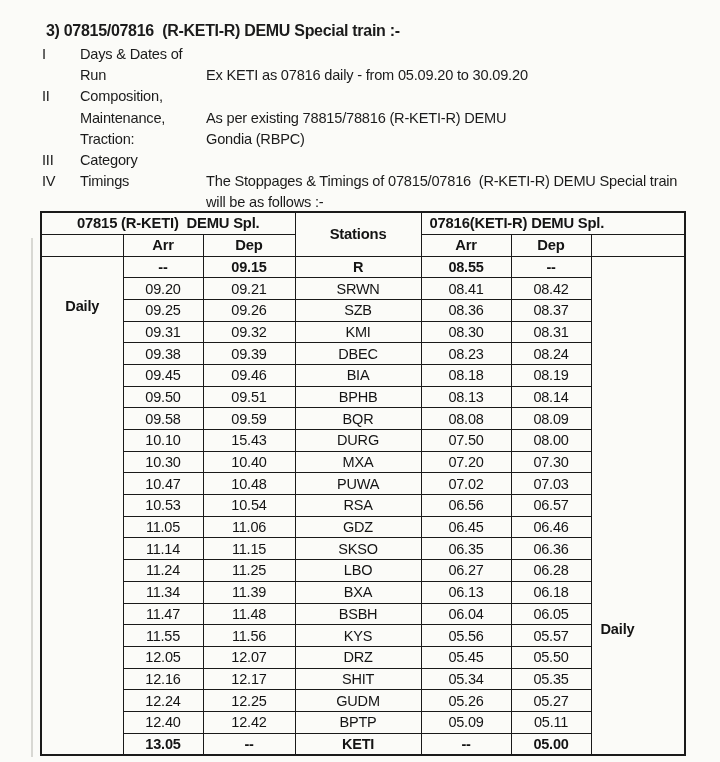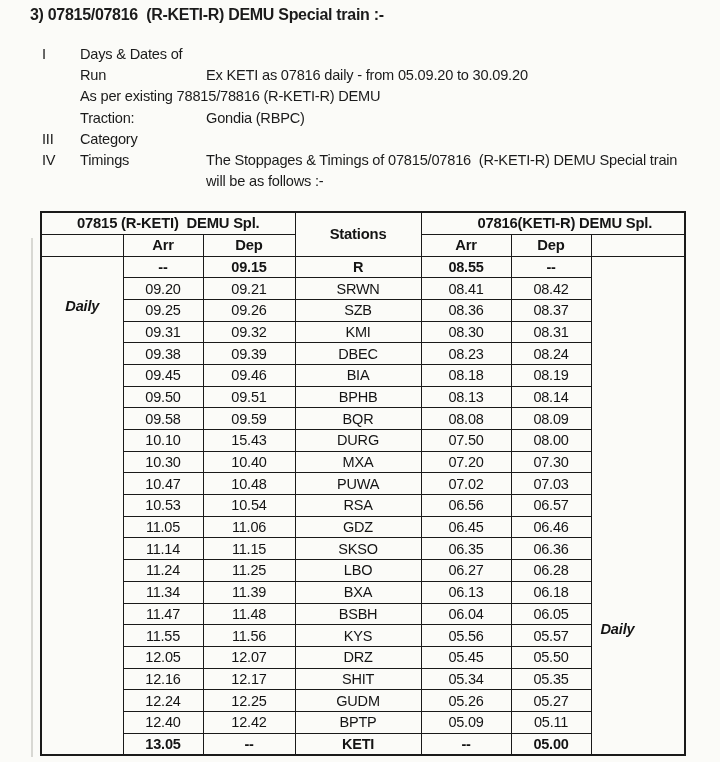--- a/index.html
+++ b/index.html
@@ -10,21 +10,21 @@
     background: var(--paper);
     font-family: "Liberation Sans", sans-serif;
     color: var(--ink);
     letter-spacing: -0.2px;
   }
   .scan-edge {
     position:absolute; left:31px; top:238px; width:2px; height:519px;
     background:#c9c9c3; opacity:.7;
   }
   .title {
-    position:absolute; left:30px; top:6px; margin:0;
+    position:absolute; left:30px; top:6px; margin:16px;
     font-size:16px; font-weight:700; white-space:pre; letter-spacing:-0.3px;
   }
   .info {
     position:absolute; left:42px; top:44px; width:668px;
     font-size:14.6px; line-height:21.2px;
   }
   .iline { display:grid; grid-template-columns:38px 126px 1fr; }
   .iline .num   { white-space:pre; }
   .iline .lbl   { white-space:pre; }
   .iline .val   { white-space:pre; }
@@ -33,24 +33,24 @@
     border-collapse:collapse; table-layout:fixed;
     border:2px solid var(--line);
   }
   .tt th, .tt td {
     border:1px solid var(--line);
     padding:0; text-align:center; vertical-align:middle;
     font-size:14.5px; height:21.7px; color:#141414;
     overflow:hidden; white-space:pre;
   }
   .tt thead th { font-weight:700; font-size:14.8px; height:22px; }
-  .tt thead th.left-align { text-align:center; padding-left:24px; }
+  .tt thead th.left-align { text-align:left; padding-left:8px; }
   .tt tbody td { font-weight:400; }
   .tt tr.bold td { font-weight:700; }
-  .tt td.daily-left, .tt td.daily-right { vertical-align:top; font-weight:400;font-style:italic; }
+  .tt td.daily-left, .tt td.daily-right { vertical-align:top; font-weight:400; }
   .tt td.daily-right { text-align:left; }
   .daily-left  .daily-label { margin-top:41px; font-size:14.6px; }
   .daily-right .daily-label { margin-top:364px; padding-left:9px; font-size:14.6px; }
 </style>
 </head>
 <body>
 
 <div class="page">
 
   <div class="scan-edge"></div>
@@ -61,21 +61,27 @@
     <div class="iline">
       <span class="num">I</span>
       <span class="lbl">Days &amp; Dates of</span>
     </div>
     <div class="iline">
       <span class="num"></span>
       <span class="lbl">Run</span>
       <span class="val">Ex KETI as 07816 daily - from 05.09.20 to 30.09.20</span>
     </div>
     <div class="iline">
-      <span class="num"></span>
+      <span class="num">II</span>
+      <span class="lbl">Composition,</span>
+      <span class="val"></span>
+    </div>
+    <div class="iline">
+      <span class="num"></span>
+      <span class="lbl">Maintenance,</span>
       <span class="val">As per existing 78815/78816 (R-KETI-R) DEMU</span>
     </div>
     <div class="iline">
       <span class="num"></span>
       <span class="lbl">Traction:</span>
       <span class="val">Gondia (RBPC)</span>
     </div>
     <div class="iline">
       <span class="num">III</span>
       <span class="lbl">Category</span>

